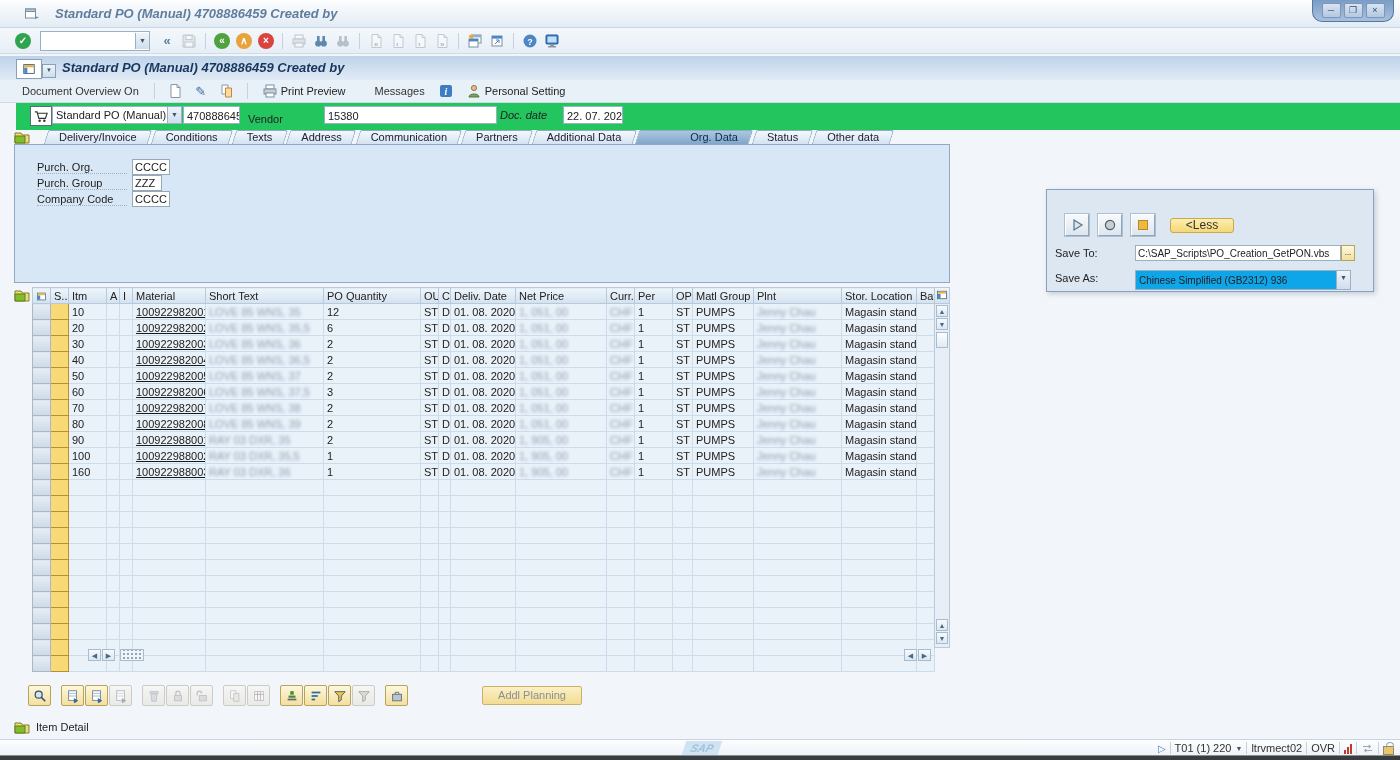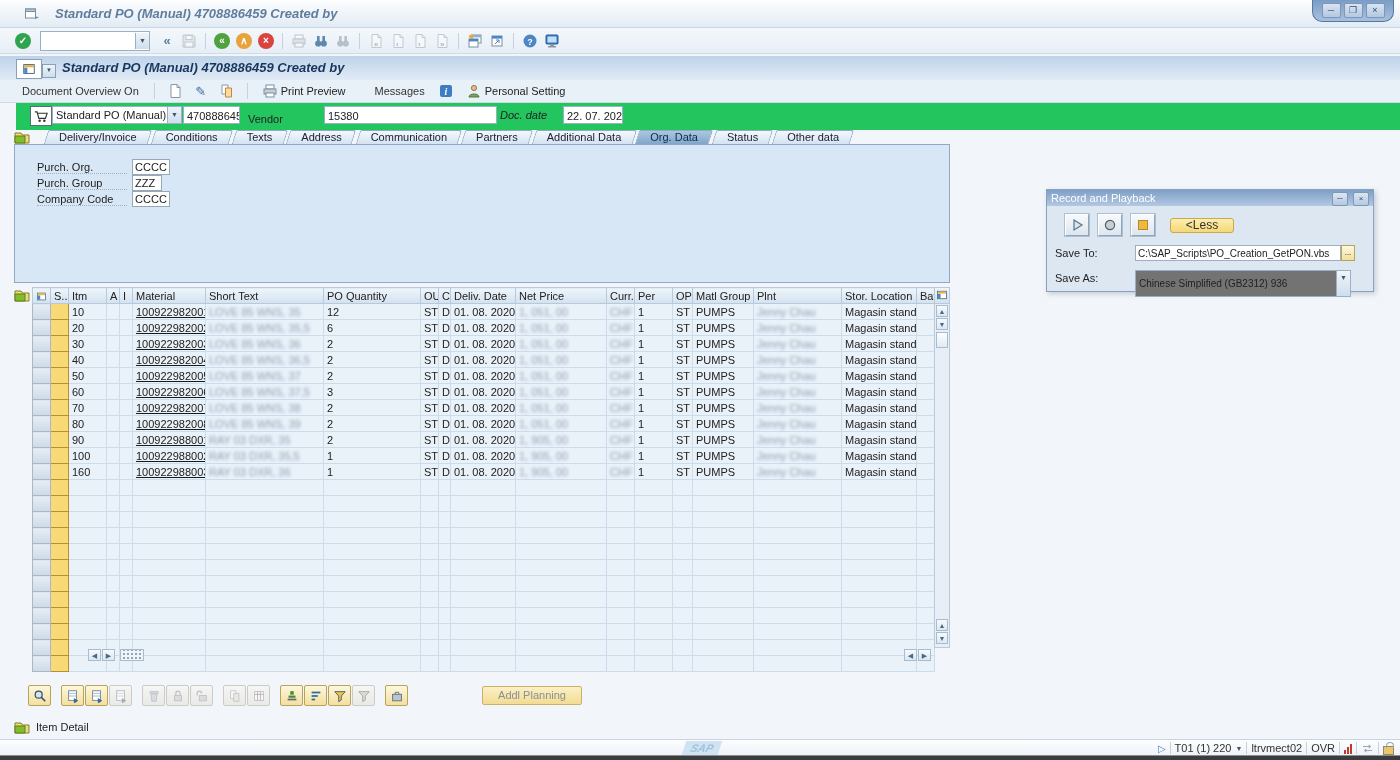--- a/index.html
+++ b/index.html
@@ -71,21 +71,21 @@
 
   
   .tabrow{position:absolute;left:0;top:130px;width:1400px;height:14px;z-index:3;}
   .tabrow .foldic{position:absolute;left:14px;top:-1px;}
   .tabstrip{position:absolute;left:46px;top:0;display:flex;height:14px;}
   .tab{position:relative;height:14px;line-height:14px;padding:0 13px;margin-right:3px;cursor:default;}
   .tab::before{content:"";position:absolute;inset:0;background:linear-gradient(#f2f8fd,#d4e3f1);
     border:1px solid #8fa9c6;border-bottom:none;transform:skewX(-18deg);border-radius:2px 3px 0 0;}
   .tab.active::before{background:linear-gradient(#abc7e0,#82a7ca);}
   .tab span{position:relative;z-index:1;color:#223;}
-  .tab.active span{color:#0f2b47;}
+  .tab.active span{color:#0f2b47;margin-left:40px;}
 
   
   .panel{position:absolute;left:14px;top:144px;width:936px;height:139px;background:#d7e7f5;
     border:1px solid #8fa9c6;box-sizing:border-box;z-index:2;}
   .frow{position:absolute;left:22px;height:15px;}
   .flbl{display:inline-block;width:90px;border-bottom:1px dotted #9fb2c4;color:#222;}
   .fval{display:inline-block;height:14px;line-height:14px;background:#fff;border:1px solid #98a8b8;
     padding:0 2px;margin-left:2px;}
 
   
@@ -155,21 +155,21 @@
     display:inline-flex;align-items:center;justify-content:center;padding:0;}
   .lessbtn{margin-left:6px;width:64px;height:15px;background:linear-gradient(#fdeeb0,#f5d876);
     border:1px solid #c9a84e;border-radius:3px;font-size:12px;color:#333;line-height:13px;padding:0;
     font-family:"Liberation Sans",sans-serif;}
   .dlbl{position:absolute;left:8px;}
   .dl1{top:57px;} .dl2{top:82px;}
   .dinput{position:absolute;left:88px;top:55px;width:200px;height:14px;border:1px solid #9ab0c4;
     font-size:10px;padding:0 2px;font-family:"Liberation Sans",sans-serif;color:#222;}
   .dotsbtn{position:absolute;left:294px;top:55px;width:14px;height:16px;background:linear-gradient(#fdf7dd,#f3df9e);
     border:1px solid #b8a35a;font-size:8px;line-height:8px;padding:0;}
-  .dselect{position:absolute;left:88px;top:80px;width:216px;height:27px;background:#737373;border:1px solid #9ab0c4;
+  .dselect{position:absolute;left:88px;top:80px;width:216px;height:20px;background:#0ea5e9;border:1px solid #9ab0c4;
     display:flex;align-items:center;box-sizing:border-box;padding-left:3px;font-size:10px;}
   .dselect .ddarr{margin-left:auto;width:13px;text-align:center;font-size:7px;color:#456;
     background:linear-gradient(#eef4fa,#cfdeed);border-left:1px solid #9ab0c4;height:100%;line-height:13px;}
 </style>
 </head>
 <body>
 
 <svg width="0" height="0" style="position:absolute">
   <defs>
     <symbol id="s-winicon" viewBox="0 0 16 16">
@@ -1170,27 +1170,20 @@
       <svg class="ic" style="width:13px;height:13px" viewBox="0 0 16 16">
           <use href="#s-swap"></use>
         </svg>
       <span class="ssep"></span>
       <span class="locki"></span>
     </span>
   </div>
   <div class="botstrip"></div>
 
   <div class="dlg">
-    <div class="dlg-title">
-      <span>Record and Playback</span>
-      <span class="dlg-btns">
-        <span class="dbtn">─</span>
-        <span class="dbtn">×</span>
-      </span>
-    </div>
     <div class="dlg-row1">
       <button class="bigbtn">
         <svg class="ic" viewBox="0 0 16 16">
             <use href="#s-play"></use>
           </svg>
         </button>
       <button class="bigbtn">
         <svg class="ic" viewBox="0 0 16 16">
             <use href="#s-rec"></use>
           </svg>

